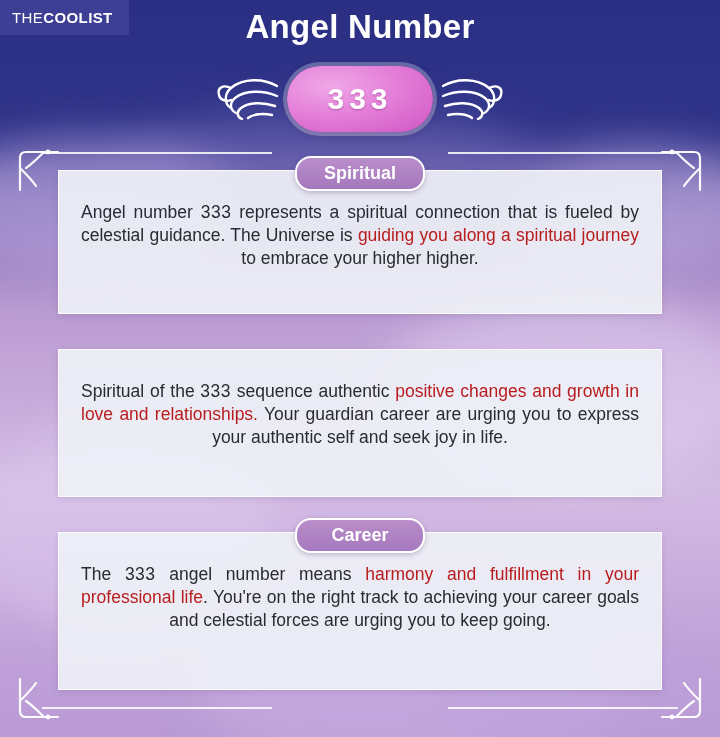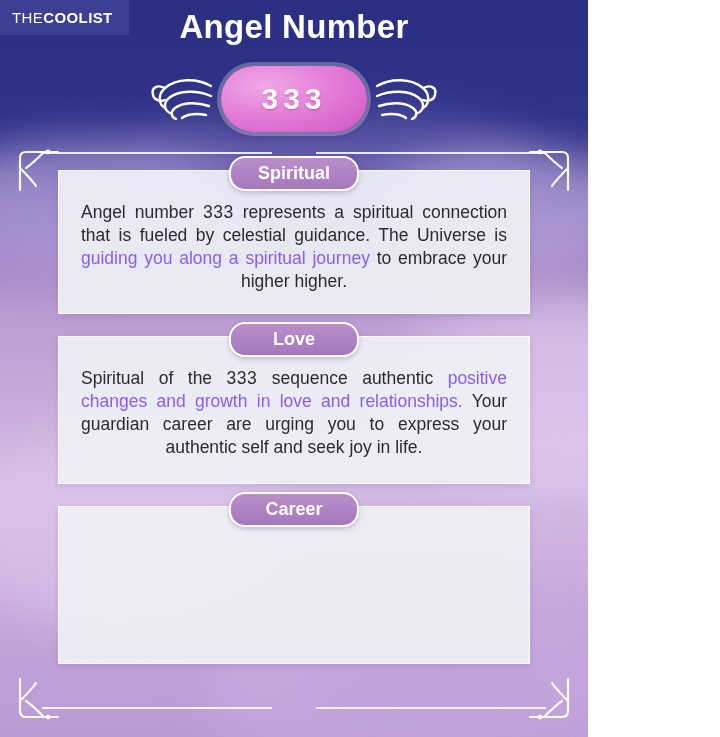--- a/index.html
+++ b/index.html
@@ -5,21 +5,21 @@
   * { box-sizing: border-box; }
   html, body {
     margin: 0; padding: 0;
     width: 720px; height: 737px;
     overflow: hidden;
     font-family: "Liberation Sans", sans-serif;
   }
 
   .poster {
     position: relative;
-    width: 588px;
+    width: 720px;
     height: 737px;
     background:
       linear-gradient(180deg,
         #2b2f84 0%,
         #2f3489 16%,
         #3a3b90 19%,
         #6b5fa8 26%,
         #9a7fc0 34%,
         #b99bd2 42%,
         #c3a5d8 50%,
@@ -120,21 +120,21 @@
     left: 58px; right: 58px;
     top: 170px;
     z-index: 5;
   }
   .card {
     position: relative;
     background: rgba(238,240,246,.93);
     border: 1px solid rgba(255,255,255,.8);
     box-shadow: 0 2px 6px rgba(50,30,80,.12);
     padding: 30px 22px 18px;
-    margin-bottom: 22px;
+    margin-bottom: 35px;
   }
   .card:last-child { margin-bottom: 13px; }
 
   .chip {
     position: absolute;
     top: -15px; left: 50%;
     transform: translateX(-50%);
     min-width: 130px;
     padding: 5px 26px;
     border-radius: 16px;
@@ -149,21 +149,21 @@
   }
 
   .card p {
     margin: 0;
     color: #2a2a33;
     font-size: 17.5px;
     line-height: 1.32;
     text-align: justify;
     text-align-last: center;
   }
-  .card p .hl { color: #8b5cf6; }
+  .card p .hl { color: #b91c1c; }
   .card p .num { letter-spacing: .5px; }
 
   .card-spiritual { min-height: 144px; }
   .card-love      { min-height: 148px; }
   .card-career    { min-height: 158px; }
 </style>
 </head>
 <body>
 
 <div class="poster">
@@ -244,22 +244,22 @@
     </g>
   </svg>
 
   <div class="cards">
     <div class="card card-spiritual">
       <div class="chip">Spiritual</div>
       <p><span>Angel number </span><span class="num">333</span><span> represents a spiritual connection that is fueled by celestial guidance. The Universe is </span><span class="hl">guiding you along a spiritual journey</span><span> to embrace your higher higher.</span></p>
     </div>
 
     <div class="card card-love">
-      <div class="chip">Love</div>
       <p><span>Spiritual of the </span><span class="num">333</span><span> sequence authentic </span><span class="hl">positive changes and growth in love and relationships.</span><span> Your guardian career are urging you to express your authentic self and seek joy in life.</span></p>
     </div>
 
     <div class="card card-career">
       <div class="chip">Career</div>
+      <p><span>The </span><span class="num">333</span><span> angel number means </span><span class="hl">harmony and fulfillment in your professional life</span><span>. You're on the right track to achieving your career goals and celestial forces are urging you to keep going.</span></p>
     </div>
   </div>
 
 </div>
 
 </body></html>

